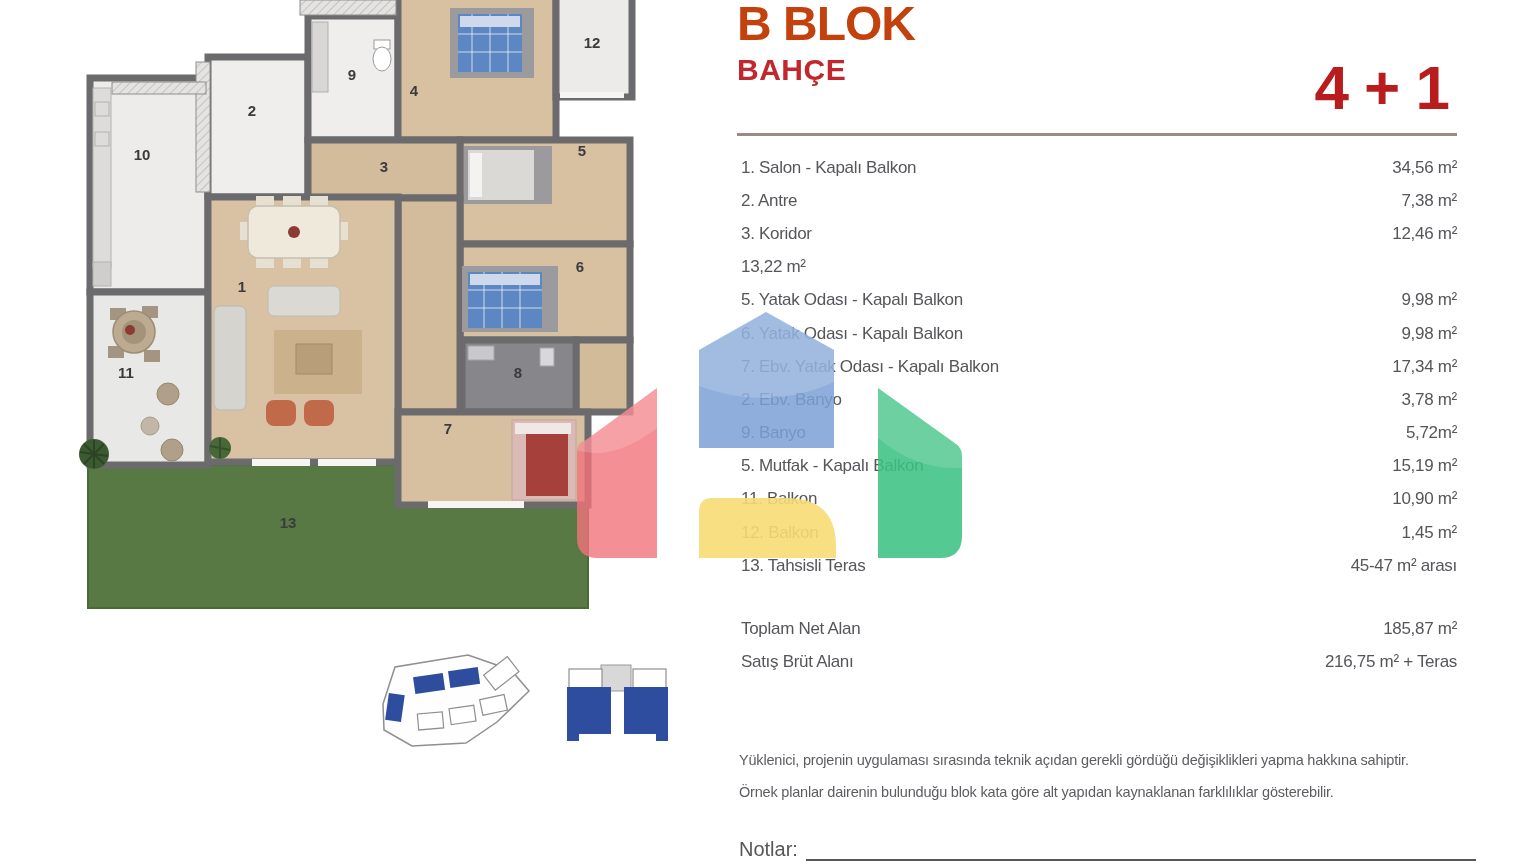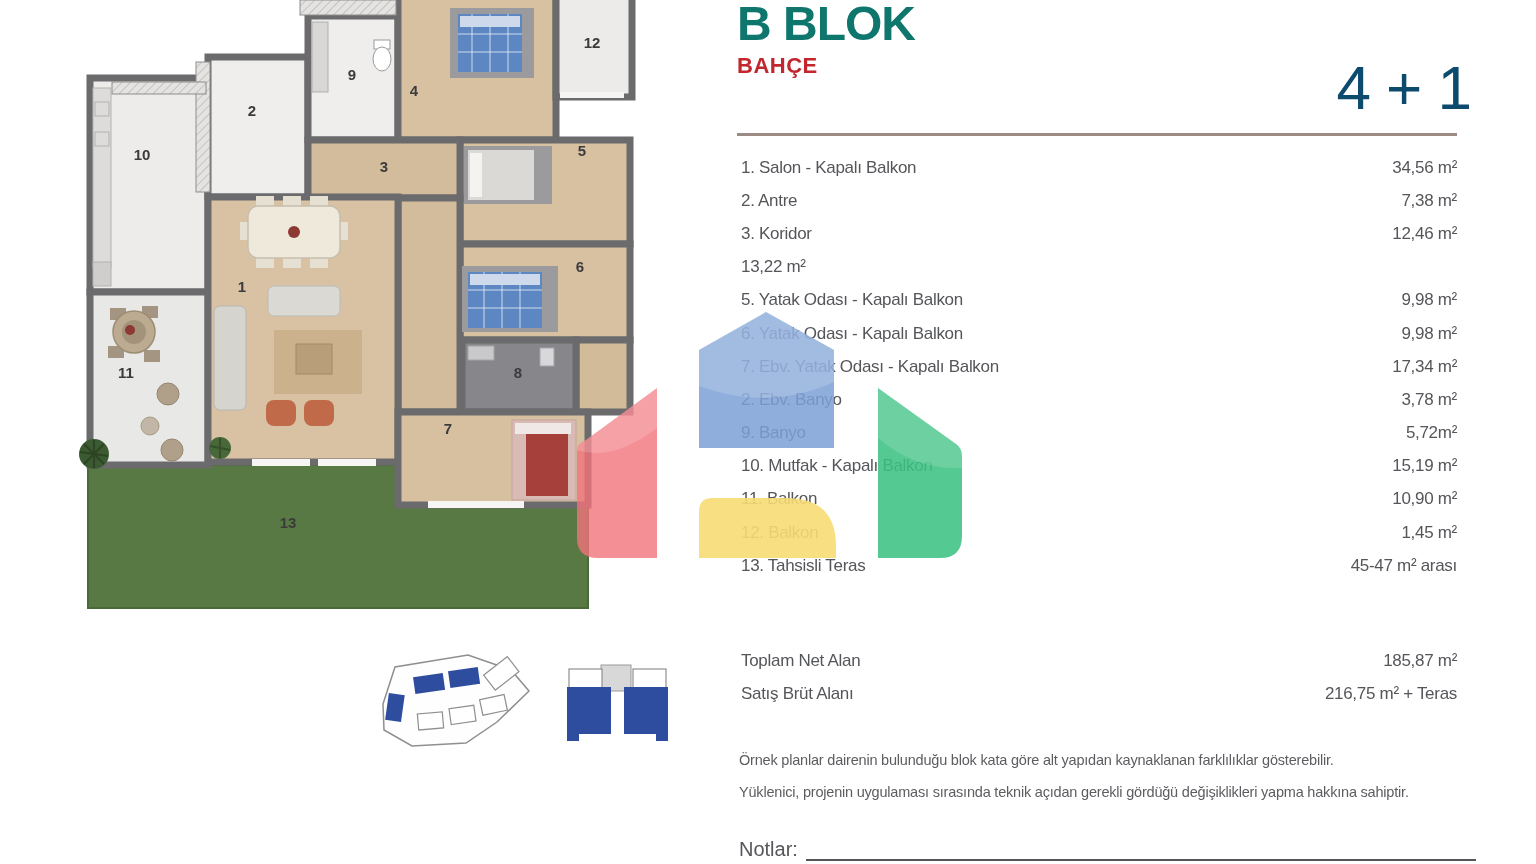--- a/index.html
+++ b/index.html
@@ -7,31 +7,31 @@
        font-family:"Liberation Sans",sans-serif;color:#55565a;}
   .page{position:absolute;inset:0;background:#fff;}
 
   
   svg.plan{position:absolute;left:0;top:0;}
   svg.plan text{font-family:"Liberation Sans",sans-serif;font-size:15px;font-weight:700;
                 fill:#3b3b3d;text-anchor:middle;}
 
   
   .panel{position:absolute;left:737px;top:0;width:746px;height:864px;}
-  .block-title{font-size:48px;line-height:1.02;font-weight:700;color:#0f766e;letter-spacing:-1px;}
-  .block-sub{font-size:22px;font-weight:700;color:#c1272d;letter-spacing:.5px;margin-top:4px;}
-  .unit-type{position:absolute;right:12px;top:52px;font-size:62px;font-weight:400;
-             color:#0c4a6e;letter-spacing:-1px;}
+  .block-title{font-size:48px;line-height:1.02;font-weight:700;color:#c2410c;letter-spacing:-1px;}
+  .block-sub{font-size:30px;font-weight:700;color:#c1272d;letter-spacing:.5px;margin-top:4px;}
+  .unit-type{position:absolute;right:34px;top:52px;font-size:62px;font-weight:700;
+             color:#b91c1c;letter-spacing:-1px;}
   .rule{position:absolute;left:0;top:133px;width:720px;height:3px;background:#9c8a85;}
 
   .room-list{position:absolute;left:4px;top:151px;width:716px;}
   .row{display:flex;justify-content:space-between;align-items:center;height:33.2px;
        font-size:17px;letter-spacing:-.3px;white-space:nowrap;}
   .row-value{text-align:center;}
-  .totals{position:absolute;left:4px;top:644px;width:716px;}
+  .totals{position:absolute;left:4px;top:612px;width:716px;}
   .totals .row{height:33px;}
 
   .disclaimers{position:absolute;left:2px;top:752px;width:744px;font-size:14.5px;
                color:#5c5d61;letter-spacing:-.2px;}
   .disclaimers p{margin:0 0 16px 0;white-space:nowrap;}
 
   .notes{position:absolute;left:2px;top:838px;width:737px;display:flex;align-items:flex-end;
          gap:8px;font-size:20px;color:#55565a;}
   .notes-line{flex:1;height:14px;border-bottom:2px solid #55565a;}
 
@@ -275,21 +275,21 @@
     <span class="row-label">2. Ebv. Banyo</span>
     <span class="row-value">3,78 m²</span>
   </div>
 
   <div class="row">
     <span class="row-label">9. Banyo</span>
     <span class="row-value">5,72m²</span>
   </div>
 
   <div class="row">
-    <span class="row-label">10. Mutfak - Kapalı Balkon</span>
+    <span class="row-label">5. Mutfak - Kapalı Balkon</span>
     <span class="row-value">15,19 m²</span>
   </div>
 
   <div class="row">
     <span class="row-label">11. Balkon</span>
     <span class="row-value">10,90 m²</span>
   </div>
 
   <div class="row">
     <span class="row-label">12. Balkon</span>
@@ -308,22 +308,22 @@
     <span class="row-value">185,87 m²</span>
   </div>
 
   <div class="row">
     <span class="row-label">Satış Brüt Alanı</span>
     <span class="row-value">216,75 m² + Teras</span>
   </div>
 </div>
 
     <div class="disclaimers" id="disclaimers">
+        <p>Yüklenici, projenin uygulaması sırasında teknik açıdan gerekli gördüğü değişiklikleri yapma hakkına sahiptir.</p>
         <p>Örnek planlar dairenin bulunduğu blok kata göre alt yapıdan kaynaklanan farklılıklar gösterebilir.</p>
-        <p>Yüklenici, projenin uygulaması sırasında teknik açıdan gerekli gördüğü değişiklikleri yapma hakkına sahiptir.</p>
       </div>
 
     <div class="notes">
       <span>Notlar:</span>
       <span class="notes-line"></span>
     </div>
   </div>
 
   <svg class="watermark" width="1536" height="864" viewBox="0 0 1536 864">
     <g>

